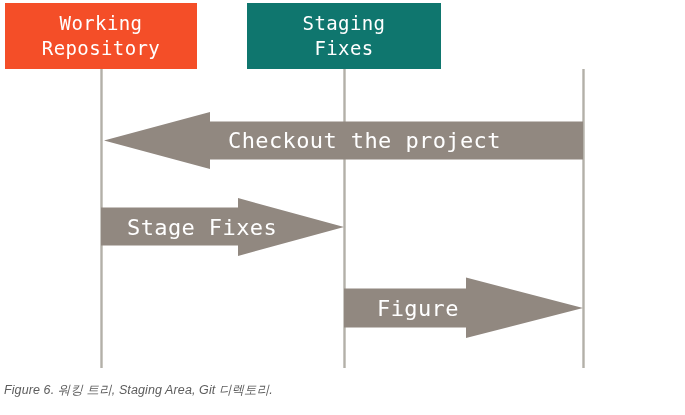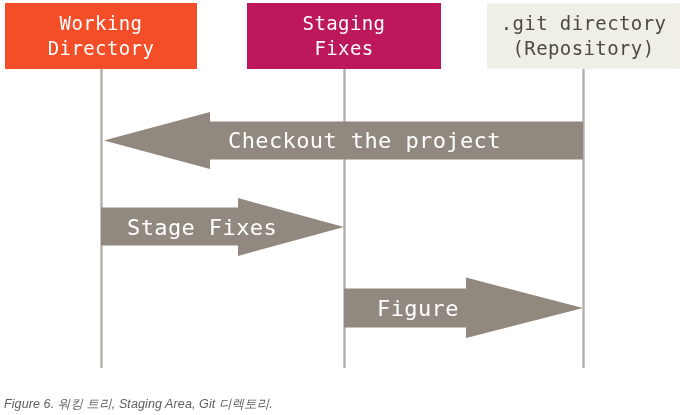--- a/index.html
+++ b/index.html
@@ -45,21 +45,21 @@
     width: 192px;
     height: 66px;
     background: #f44e28;
     color: #ffffff;
   }
   #box-staging {
     left: 247px;
     top: 3px;
     width: 194px;
     height: 66px;
-    background: #be185d;
+    background: #0f766e;
     color: #ffffff;
   }
   #box-repo {
     left: 487px;
     top: 3px;
     width: 193px;
     height: 66px;
     background: #efeee7;
     color: #4d4a45;
   }
@@ -74,21 +74,21 @@
     white-space: pre;
     user-select: none;
   }
   #label-checkout { left: 228px; top: 131px; }
   #label-stage    { left: 127px; top: 218px; }
   #label-commit   { left: 377px; top: 299px; }
 
   #caption {
     position: absolute;
     left: 4px;
-    top: 396px;
+    top: 382px;
     width: 677px;
     font-family: "Liberation Sans", sans-serif;
     font-size: 12.5px;
     font-style: italic;
     color: #5d5d5d;
     letter-spacing: 0.1px;
     white-space: nowrap;
   }
 </style>
 </head>
@@ -104,32 +104,28 @@
 
     <polygon points="104,140.5 210,112 210,121.5 583,121.5 583,159.5 210,159.5 210,169" fill="#918880"></polygon>
 
     <polygon points="344,227 238,198 238,207.5 101,207.5 101,245.5 238,245.5 238,256" fill="#918880"></polygon>
 
     <polygon points="583,308 466,277.5 466,288.5 344,288.5 344,327.5 466,327.5 466,338" fill="#918880"></polygon>
   </svg>
 
   <div class="node-box" id="box-working">
     <span class="line">Working</span>
-    <span class="line">Directory</span>
+    <span class="line">Repository</span>
   </div>
 
   <div class="node-box" id="box-staging">
     <span class="line">Staging</span>
     <span class="line">Fixes</span>
   </div>
 
-  <div class="node-box" id="box-repo">
-    <span class="line">.git directory</span>
-    <span class="line">(Repository)</span>
-  </div>
 
   <div class="arrow-label" id="label-checkout">Checkout the project</div>
 
   <div class="arrow-label" id="label-stage">Stage Fixes</div>
 
   <div class="arrow-label" id="label-commit">Figure</div>
 
 </div>
 
 <div id="caption">Figure 6. 워킹 트리, Staging Area, Git 디렉토리.</div>

